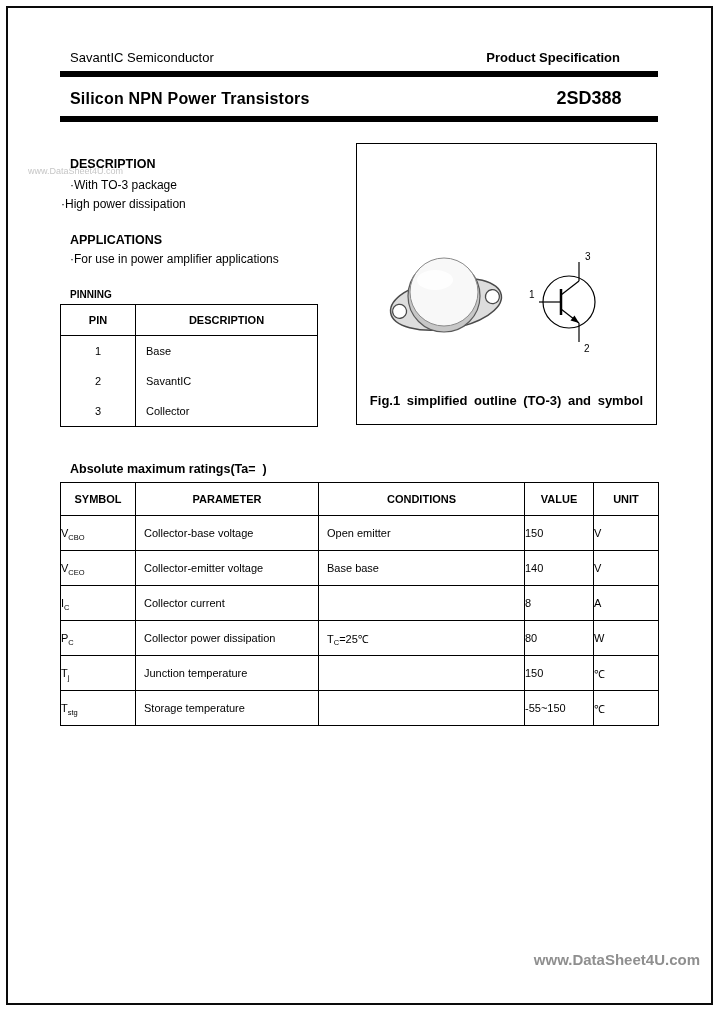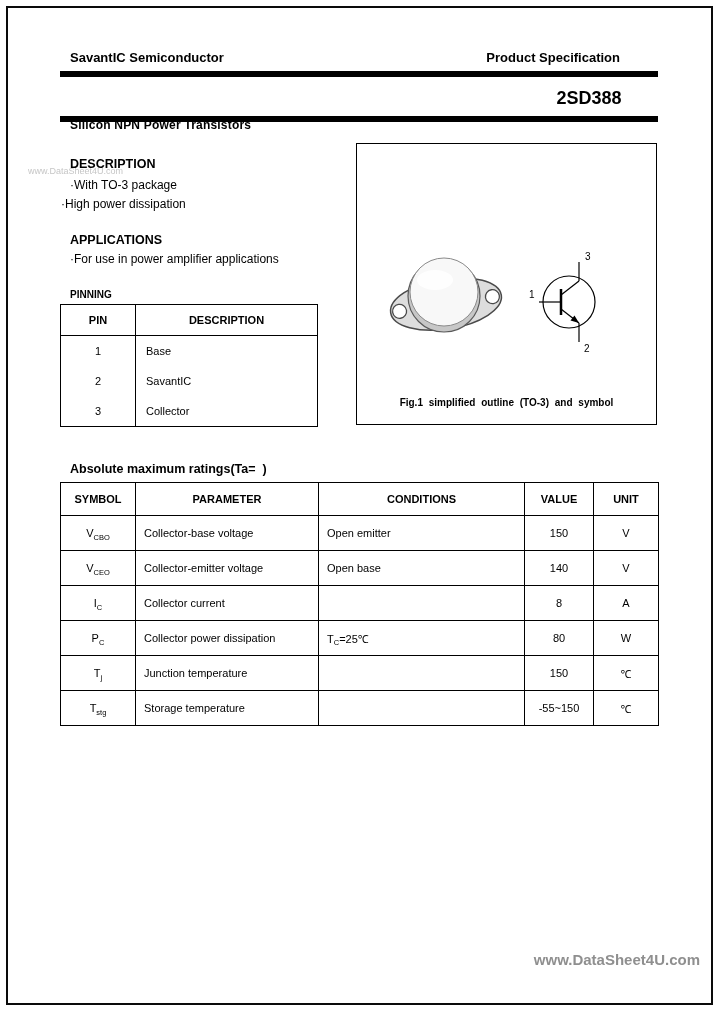--- a/index.html
+++ b/index.html
@@ -10,26 +10,26 @@
     color: #000;
     position: relative;
     overflow: hidden;
   }
   .abs { position: absolute; }
   .page-border {
     position: absolute; left: 6px; top: 6px; right: 7px; bottom: 7px;
     border: 2px solid #0a0a0a;
     pointer-events: none;
   }
-  .hdr-left  { left: 70px;  top: 50px; font-size: 13px; font-weight: bold; }
+  .hdr-left  { left: 70px;  top: 50px; font-size: 13px; font-weight: normal; }
   .hdr-right { left: 380px; top: 50px; width: 240px; text-align: right; font-size: 13px; font-weight: bold; }
   .rule { left: 60px; width: 598px; height: 6px; background: #000; }
   .rule1 { top: 71px; }
   .rule2 { top: 116px; }
-  .title-left  { left: 70px; top: 90px; font-size: 12px; font-weight: bold; letter-spacing: 0.2px; margin-top: 28px; }
+  .title-left  { left: 70px; top: 90px; font-size: 16px; font-weight: bold; letter-spacing: 0.2px; }
   .title-right { left: 520px; top: 88px; width: 138px; text-align: center; font-size: 18px; font-weight: bold; }
   .watermark-top { left: 28px; top: 166px; font-size: 9px; color: #c6c6c6; }
   .sec-heading { font-size: 12.5px; font-weight: bold; }
   .desc-h { left: 70px; top: 157px; }
   .body-line { font-size: 12px; }
   .desc-i0 { left: 70px; top: 178px; }
   .desc-i1 { left: 61px; top: 197px; }
   .app-h  { left: 70px; top: 233px; }
   .app-i0 { left: 70px; top: 252px; }
   .pin-h  { left: 70px; top: 289px; font-size: 10px; font-weight: bold; }
@@ -39,30 +39,30 @@
   .pin-table th, .pin-table td { border: none; font-size: 11px; padding: 0; margin-left: 6px; }
   .pin-table thead th { border-bottom: 1px solid #000; height: 30px; font-weight: bold; text-align: center; }
   .pin-table .divided { border-left: 1px solid #000; }
   .pin-table tbody td { height: 30px; }
   .pin-table td.c { text-align: center; }
   .pin-table td.l { text-align: left; padding-left: 10px; }
 
   .figure-box { left: 356px; top: 143px; width: 299px; height: 280px; border: 1px solid #000; }
   .figure-caption {
     position: absolute; left: 0; bottom: 16px; width: 100%;
-    text-align: center; font-size: 10px; font-weight: bold; word-spacing: 3px;
+    text-align: center; font-size: 13px; font-weight: bold; word-spacing: 3px;
   }
 
   .ratings-h { left: 70px; top: 462px; white-space: pre; }
 
   .abs-table { left: 60px; top: 482px; width: 598px; }
   .abs-table th, .abs-table td { border: 1px solid #000; font-size: 11px; padding: 0; margin-left: 18px; }
   .abs-table thead th { height: 32px; font-weight: bold; text-align: center; }
   .abs-table tbody td { height: 34px; }
-  .abs-table td.c { text-align: center; }
+  .abs-table td.c { text-align: left; }
   .abs-table td.l { text-align: left; padding-left: 8px; }
   .sub { font-size: 7.5px; position: relative; top: 2.5px; letter-spacing: 0; }
 
   .footer-wm { left: 400px; top: 951px; width: 300px; text-align: right;
                font-size: 15px; font-weight: bold; color: #8f8f8f; }
 
   svg text { font-family: "Liberation Sans", sans-serif; }
 </style>
 </head>
 <body>
@@ -166,21 +166,21 @@
     <tr>
       <td class="c"><span>V</span><span class="sub">CBO</span></td>
       <td class="l">Collector-base voltage</td>
       <td class="l"><span>Open emitter</span><span class="sub"></span><span></span></td>
       <td class="c">150</td>
       <td class="c">V</td>
     </tr>
     <tr>
       <td class="c"><span>V</span><span class="sub">CEO</span></td>
       <td class="l">Collector-emitter voltage</td>
-      <td class="l"><span>Open base</span><span class="sub"></span><span></span></td>
+      <td class="l"><span>Base base</span><span class="sub"></span><span></span></td>
       <td class="c">140</td>
       <td class="c">V</td>
     </tr>
     <tr>
       <td class="c"><span>I</span><span class="sub">C</span></td>
       <td class="l">Collector current</td>
       <td class="l"><span></span><span class="sub"></span><span></span></td>
       <td class="c">8</td>
       <td class="c">A</td>
     </tr>

